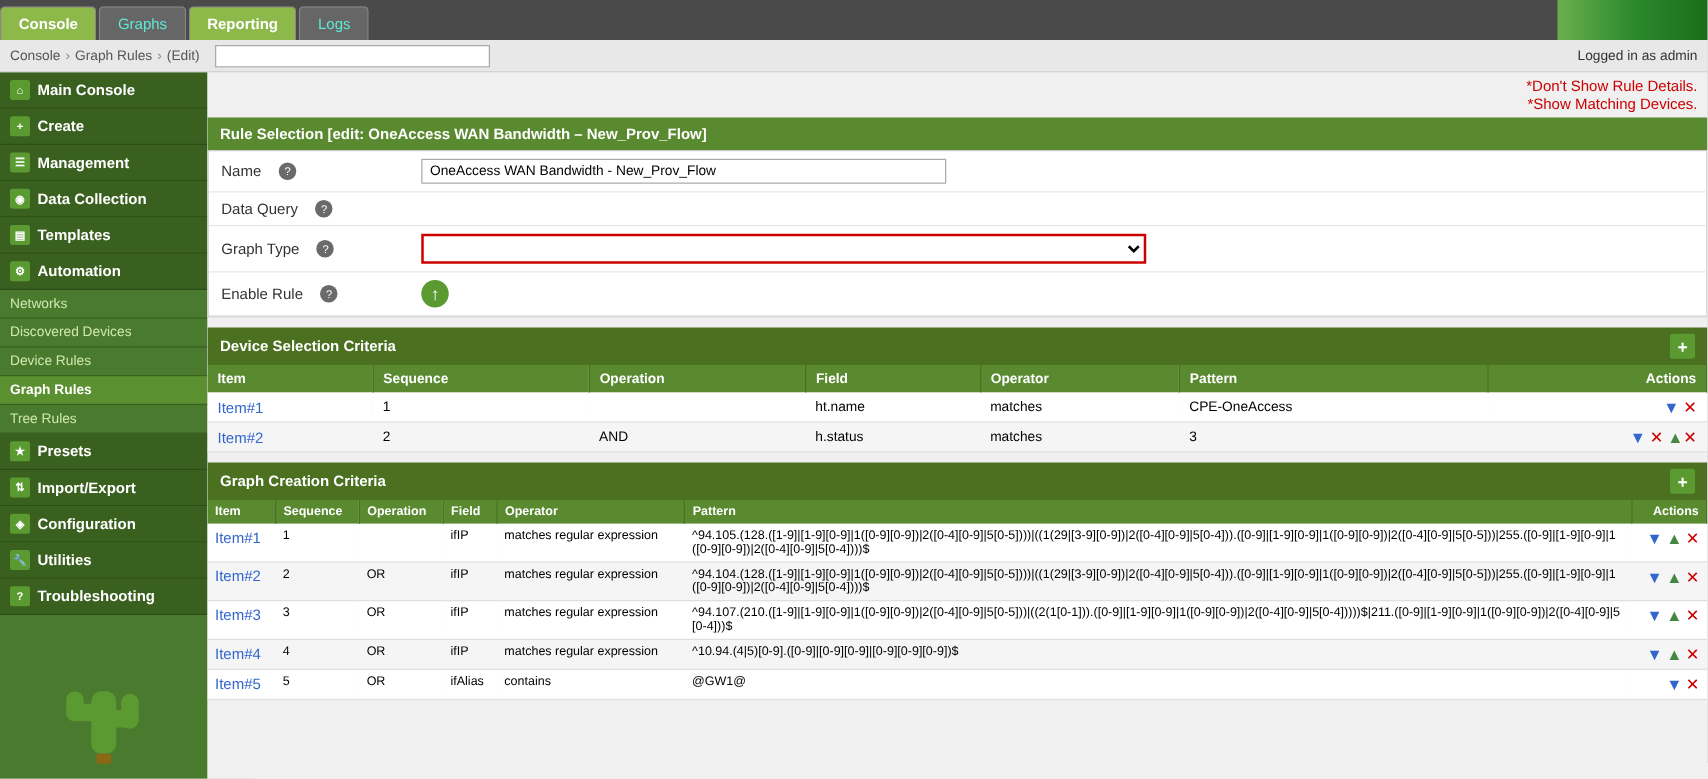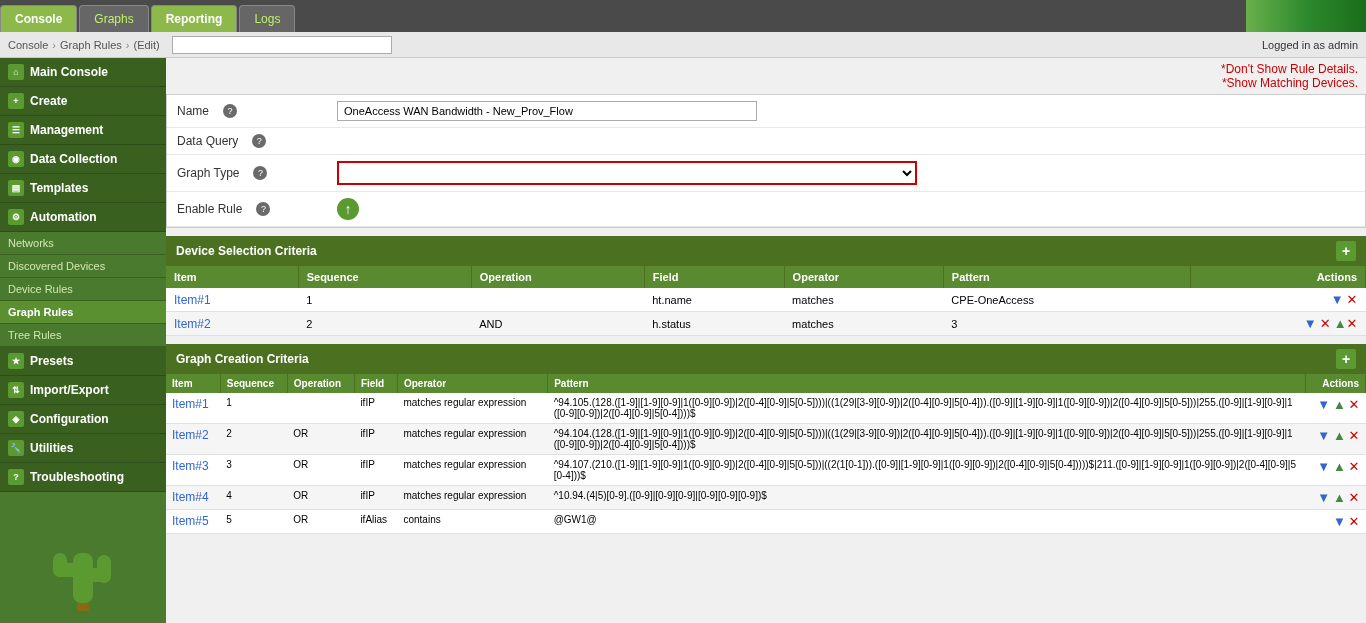--- a/index.html
+++ b/index.html
@@ -1,20 +1,20 @@
 <!DOCTYPE html>
 <html><head>
   <meta charset="utf-8">
   <style>
     * { box-sizing: border-box; margin: 0; padding: 0; font-family: Arial, sans-serif; font-size: 12px; }
     body { background: #d0d0d0; overflow: hidden; }
 
     
     .top-nav { display: flex; background: #4a4a4a; height: 32px; align-items: flex-end; }
-    .top-nav-tab { padding: 6px 14px; cursor: pointer; font-size: 12px; color: #bef264; background: #666; border-radius: 4px 4px 0 0; margin-right: 2px; border: 1px solid #888; border-bottom: none; }
+    .top-nav-tab { padding: 6px 14px; cursor: pointer; font-size: 12px; color: #5eead4; background: #666; border-radius: 4px 4px 0 0; margin-right: 2px; border: 1px solid #888; border-bottom: none; }
     .top-nav-tab.active { background: #8db84a; color: #fff; font-weight: bold; }
     .top-nav-right { margin-left: auto; display: flex; align-items: center; }
     .top-nav-logo { width: 120px; height: 32px; background: linear-gradient(to right, #6ab04c, #2d8a2d, #1a6e1a); }
 
     
     .breadcrumb { background: #e8e8e8; height: 26px; display: flex; align-items: center; padding: 0 8px; gap: 4px; border-bottom: 1px solid #ccc; }
     .breadcrumb-item { color: #555; font-size: 11px; cursor: pointer; }
     .breadcrumb-sep { color: #888; font-size: 11px; }
     .breadcrumb-right { margin-left: auto; font-size: 11px; color: #333; }
 
@@ -157,20 +157,23 @@
       </svg>
     </div>
   </div>
 
   <div class="main-content">
     <div class="main-top-actions">
       <div>*Don't Show Rule Details.</div>
       <div>*Show Matching Devices.</div>
     </div>
 
+    <div class="section-header-green">
+      <span>Rule Selection [edit: OneAccess WAN Bandwidth – New_Prov_Flow]</span>
+    </div>
 
     <div class="form-area">
 
       <div class="form-row">
         <label>
           <span>Name</span>
           <span class="help-icon">?</span>
         </label>
         <div class="form-row-value">
           <input type="text" class="form-input" value="OneAccess WAN Bandwidth - New_Prov_Flow" style="">

